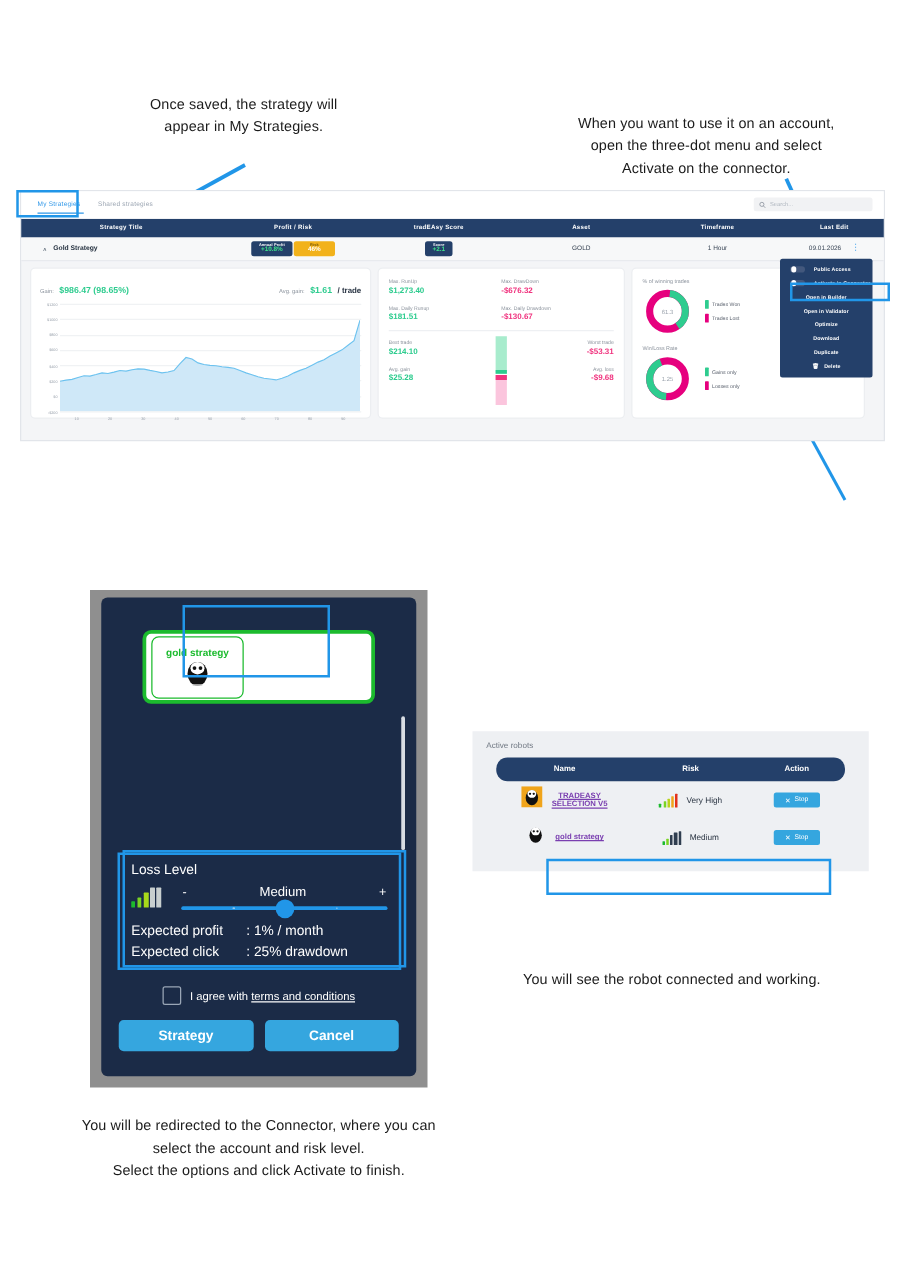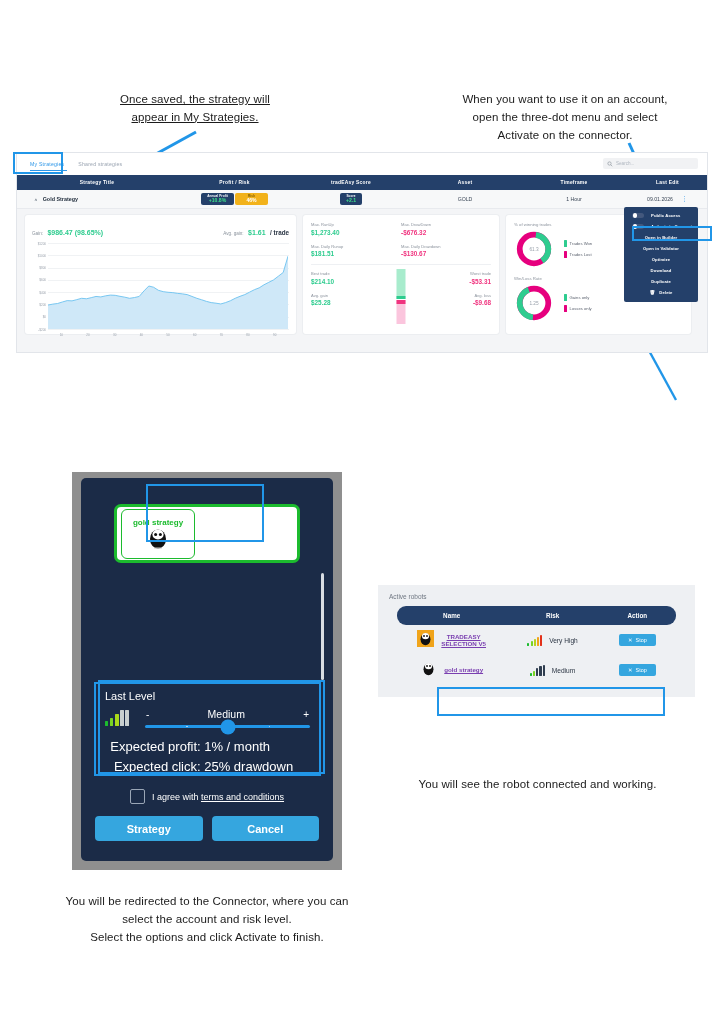--- a/index.html
+++ b/index.html
@@ -191,21 +191,21 @@
   .slider-top { display:flex; align-items:center; justify-content:space-between; padding:0 1px; }
   .minus,.plus { font-size:10px; color:#ffffff; }
   .medium-lbl { font-size:10.5px; color:#ffffff; }
   .track { position:relative; height:3px; background:#2196e8; border-radius:2px; margin-top:5px; }
   .tickdot { position:absolute; top:.7px; width:1.6px; height:1.6px; border-radius:50%; background:#bcd9ef; }
   .knob {
     position:absolute; left:50%; top:50%; transform:translate(-50%,-50%);
     width:15px; height:15px; border-radius:50%; background:#2196e8;
   }
   .risk-lines { margin-top:9px; }
-  .rl { display:flex; font-size:13px; color:#ffffff; line-height:1.5;text-align:right; }
+  .rl { display:flex; font-size:11px; color:#ffffff; line-height:1.5; }
   .rl .k { width:92px; }
   .rl .v { }
 
   .agree { display:flex; align-items:center; justify-content:center; gap:7px; position:absolute; left:0; right:0; top:311px; }
   .chk { width:15px; height:15px; border:1.6px solid #9aa6b6; border-radius:2px; }
   .agree-txt { font-size:9px; color:#ffffff; }
   .agree-txt u { text-decoration:underline; }
 
   .modal-btns { position:absolute; left:14px; right:14px; top:338px; display:flex; gap:9px; }
   .mbtn {
@@ -234,21 +234,21 @@
   .stopbtn {
     width:37px; height:12px; background:#35a6df; border-radius:2px; color:#ffffff;
     display:flex; align-items:center; justify-content:center; gap:3px; font-size:5.4px;
   }
   .bars-sm { display:flex; align-items:flex-end; gap:1.1px; height:11px; }
   .bar-sm { width:2.1px; border-radius:.4px; }
 </style>
 </head>
 <body>
 
-<div class="caption" style="left:70px; top:91px; width:250px;text-decoration:underline;">Once saved, the strategy will<br>appear in My Strategies.</div>
+<div class="caption" style="left:70px; top:76px; width:250px;">Once saved, the strategy will<br>appear in My Strategies.</div>
 
 <div class="caption" style="left:415px; top:91px; width:300px;">When you want to use it on an account,<br>open the three-dot menu and select<br>Activate on the connector.</div>
 
 <div class="caption" style="left:32px; top:893px; width:350px;">You will be redirected to the Connector, where you can<br>select the account and risk level.<br>Select the options and click Activate to finish.</div>
 
 <div class="caption" style="left:385px; top:776px; width:305px;">You will see the robot connected and working.</div>
 
 <svg class="arrow-svg" style="left:0;top:0;width:724px;height:1024px;">
   <line x1="196" y1="132" x2="136" y2="165" stroke="#2196e8" stroke-width="3"></line>
   <polygon points="126,171 144,160 143,172" fill="#2196e8"></polygon>
@@ -504,21 +504,21 @@
           <circle cx="9.6" cy="6.4" r="1.5" fill="#111"></circle>
           <circle cx="14.4" cy="6.4" r="1.5" fill="#111"></circle>
           <rect x="8" y="19.4" width="8" height="1.2" rx=".6" fill="#ccc"></rect>
         </svg>
       </div>
     </div>
 
     <div class="mscroll"></div>
 
     <div class="risk-box">
-      <div class="risk-title">Last Level</div>
+      <div class="risk-title">Loss Level</div>
       <div class="risk-ctrl">
         <div class="bars" id="riskbars">
             <div class="bar" style="height: 5px; background: rgb(28, 187, 46);"></div>
             <div class="bar" style="height: 8px; background: rgb(122, 212, 35);"></div>
             <div class="bar" style="height: 12px; background: rgb(169, 217, 26);"></div>
             <div class="bar" style="height: 16px; background: rgb(200, 207, 207);"></div>
             <div class="bar" style="height: 16px; background: rgb(200, 207, 207);"></div>
           </div>
         <div class="slider-area">
           <div class="slider-top">

